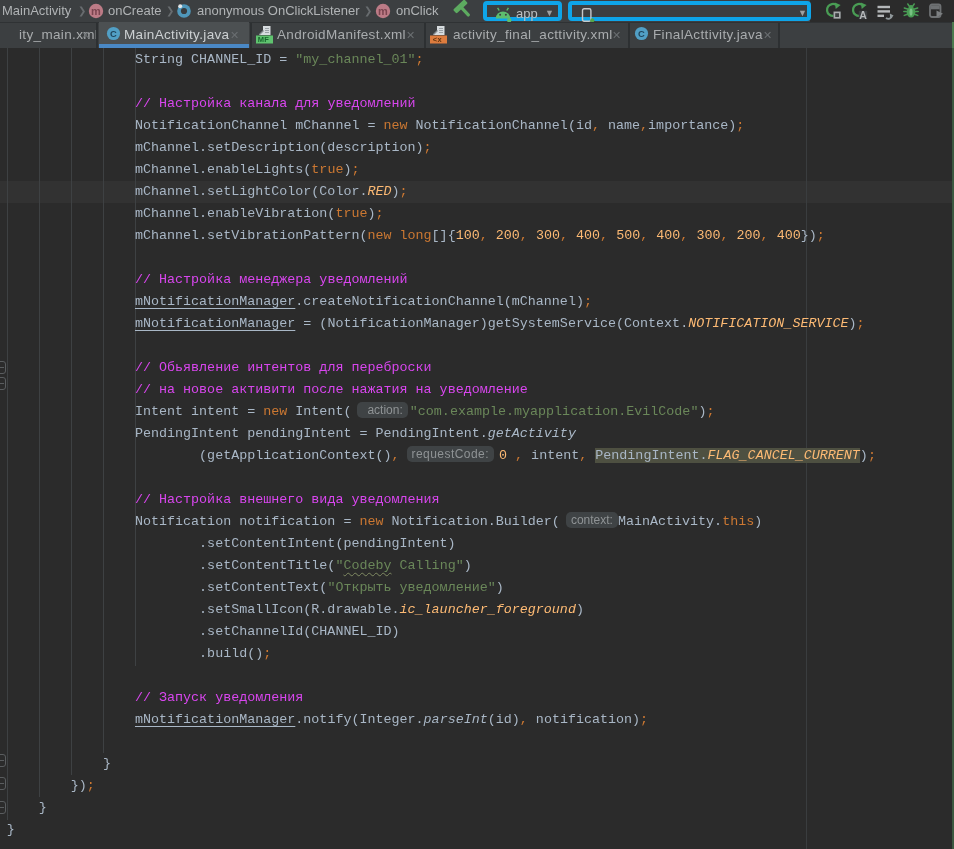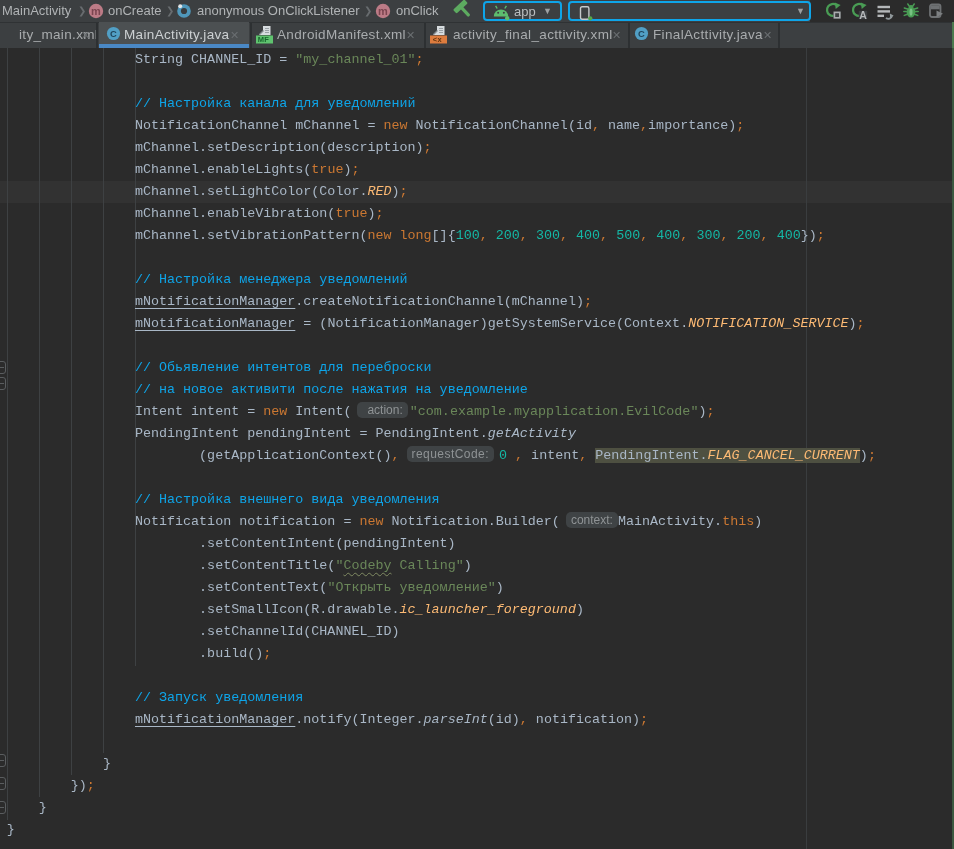--- a/index.html
+++ b/index.html
@@ -3,41 +3,41 @@
 <meta charset="utf-8">
 <style>
   html,body{margin:0;padding:0;width:954px;height:849px;overflow:hidden;background:#2b2b2b;}
   *{box-sizing:border-box;}
   .abs{position:absolute;}
   
   #toolbar{position:absolute;left:0;top:0;width:810px;height:22px;background:#3c3f41;
     font-family:"Liberation Sans",sans-serif;font-size:13px;color:#b0b3b5;}
   #toolbar .bc{position:absolute;top:0;height:22px;line-height:21px;white-space:nowrap;}
   .chev{color:#686c6f;font-size:10px;top:1px;}
-  .combo{position:absolute;top:1px;height:20px;border:2px solid #0ea5e9;border-radius:4px;
+  .combo{position:absolute;top:1px;height:20px;border:4px solid #0ea5e9;border-radius:4px;
     line-height:18px;color:#bbbec0;}
   
   #tabbar{position:absolute;left:0;top:22px;width:954px;height:26px;background:#3c3f41;
     font-family:"Liberation Sans",sans-serif;font-size:13.5px;color:#a9acae;}
   .tab{position:absolute;top:0;height:26px;white-space:nowrap;letter-spacing:.35px;}
   .tabsep{position:absolute;top:1px;width:2px;height:25px;background:#2d3032;}
   .tab .x{color:#6a6e71;font-size:11px;}
   #seltab{position:absolute;left:99px;top:0;width:150px;height:22px;background:#4c5052;}
   #selunder{position:absolute;left:99px;top:22px;width:150px;height:4px;background:#4a88c5;}
   
   #editor{position:absolute;left:0;top:48px;width:954px;height:801px;background:#2b2b2b;}
   .iguide{position:absolute;top:0;width:1px;background:#3e4143;}
   #margin{position:absolute;left:806px;top:0;width:1px;height:801px;background:#3a3d3f;}
   #caretline{position:absolute;left:0;top:133px;width:954px;height:22px;background:#323232;}
   #code{position:absolute;left:6.7px;top:1px;margin:0;font-family:"Liberation Mono",monospace;
     font-size:13.36px;line-height:22px;color:#a9b7c6;}
   #code .k{color:#cc7832;}
   #code .s{color:#6a8759;}
-  #code .n{color:#14b8a6;}
-  #code .c{color:#0ea5e9;}
+  #code .n{color:#fdba74;}
+  #code .c{color:#d946ef;}
   #code .p{color:#fdba74;font-style:italic;}
   #code .i{font-style:italic;}
   #code .u{text-decoration:underline;text-underline-offset:3px;text-decoration-color:#a9b7c6;}
   #code .w{text-decoration:underline wavy #7f8a62;text-underline-offset:3px;text-decoration-thickness:1px;}
   #code .hl{background:#4e5041;}
   .chip{display:inline-block;background:#3f4345;color:#8f9395;border-radius:5px;
     font-family:"Liberation Sans",sans-serif;font-size:12px;line-height:16px;
     padding:0 5px;vertical-align:1px;}
   .fold{position:absolute;left:-5px;width:11px;height:13px;border:1px solid #5a5d5f;border-radius:3px;background:#2b2b2b;}
   .fold:after{content:"";position:absolute;left:2px;top:5px;width:6px;height:1px;background:#5a5d5f;}

